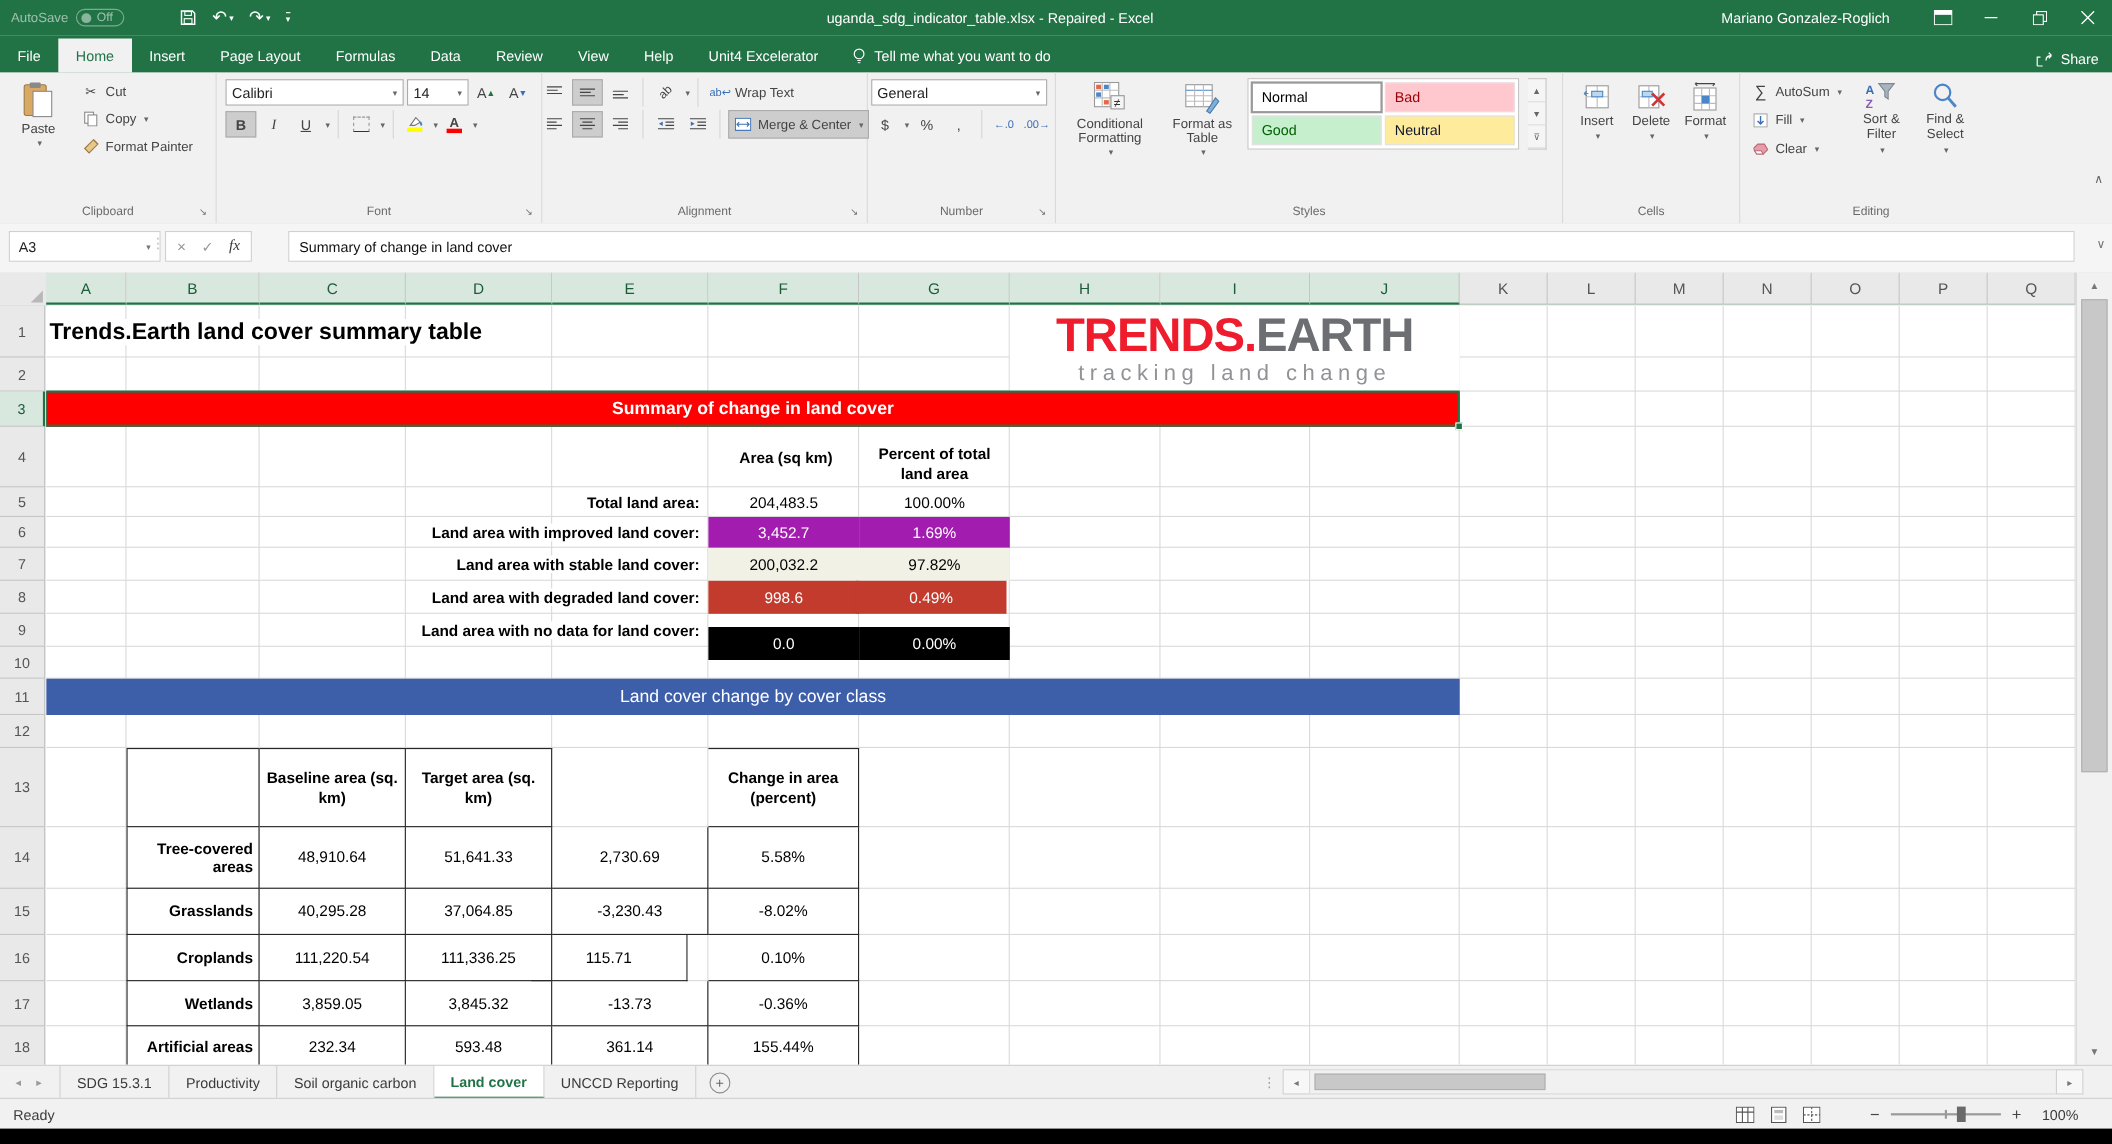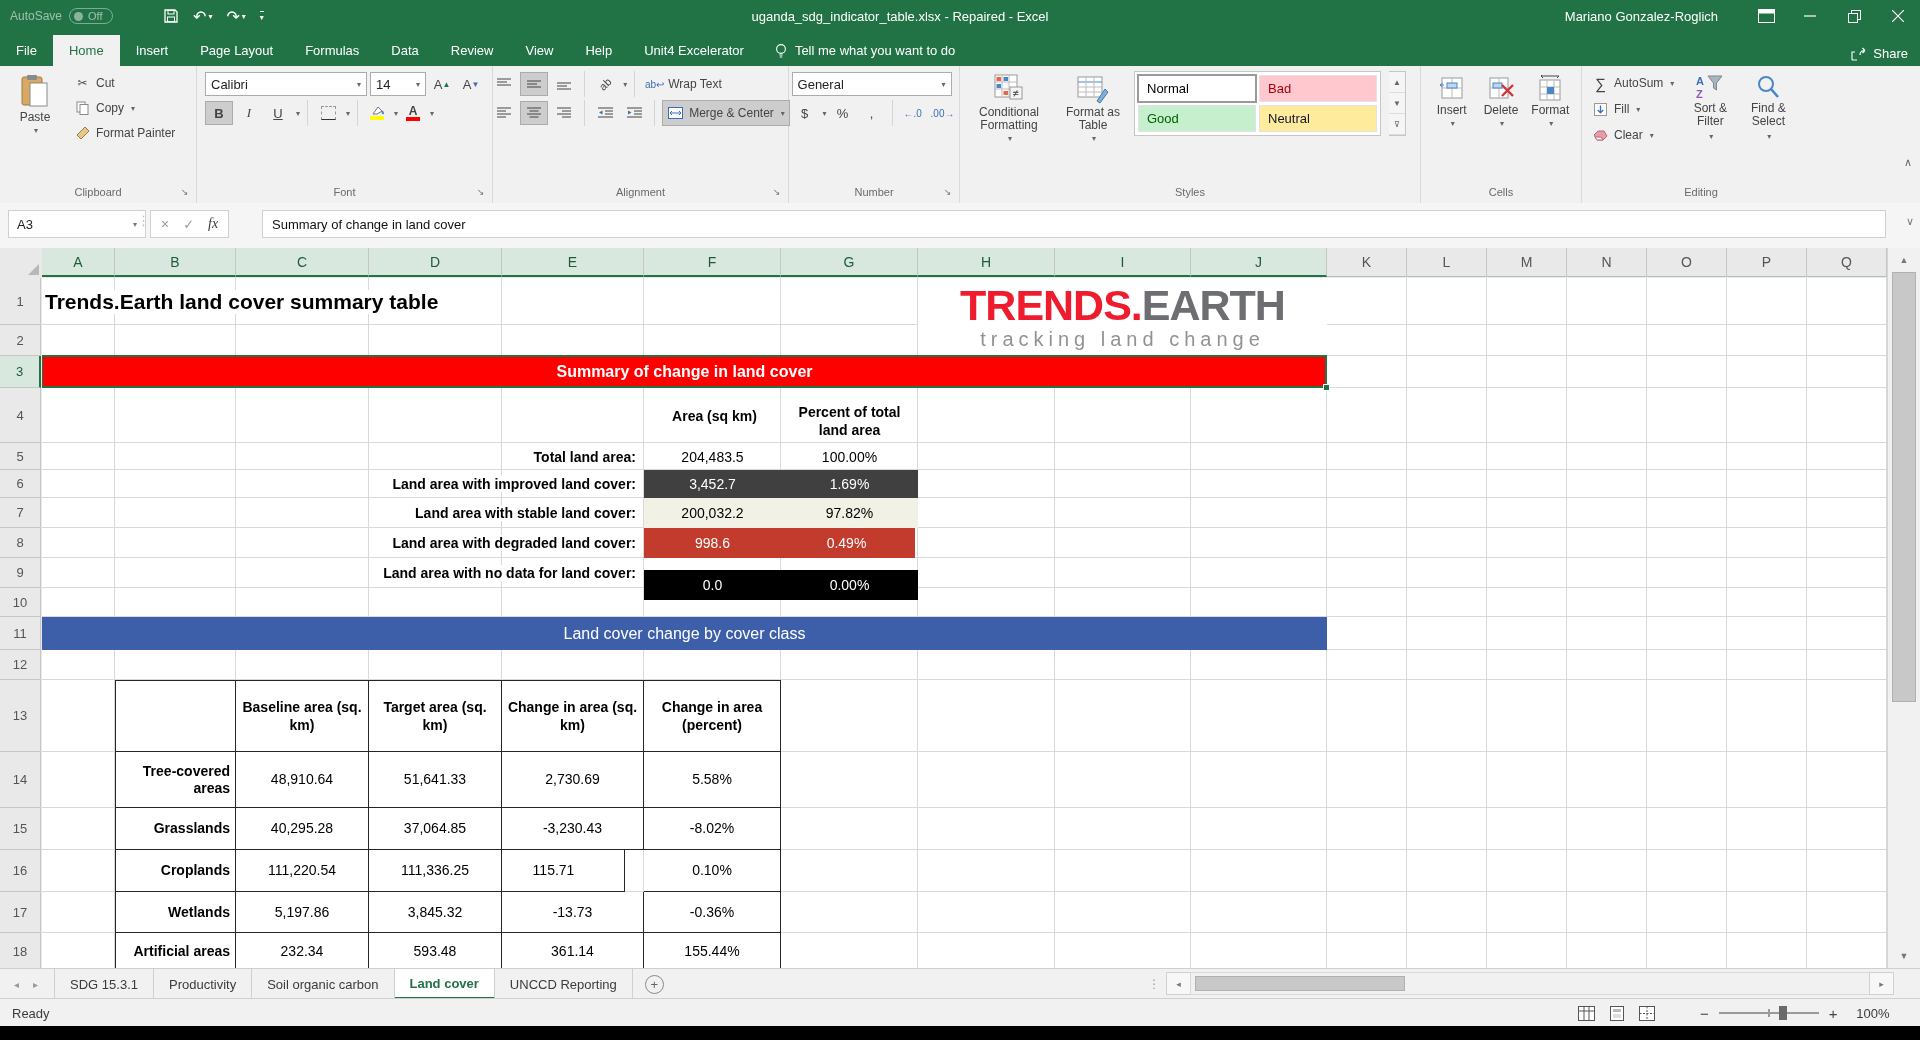--- a/index.html
+++ b/index.html
@@ -94,21 +94,21 @@
   .rowhdr{position:absolute;left:0;width:41px;display:flex;align-items:center;justify-content:center;
           font-size:13px;color:#555;border-bottom:1px solid #c6c6c6;border-right:1px solid #c6c6c6;box-sizing:border-box;}
   .rowhdr.sel{background:#d9e8de;color:#1c5c39;border-right:2px solid #217346;}
   .sheetbody{position:absolute;left:42px;top:278px;width:1845px;height:690px;background:#fff;overflow:hidden;}
   .gl{position:absolute;background:#d9d9d9;}
   .cell{position:absolute;display:flex;align-items:center;font-size:14px;color:#000;box-sizing:border-box;}
   .c-center{justify-content:center;text-align:center;}
   .c-right{justify-content:flex-end;text-align:right;}
   .c-bold{font-weight:bold;}
   .wbg{background:#fff;padding:0 3px;}
-  .fill-improved{background:#404040;color:#fff;}
+  .fill-improved{background:#a21caf;color:#fff;}
   .fill-stable{background:#F1F1E6;color:#000;}
   .fill-degraded{background:#C23B2D;color:#fff;}
   .fill-nodata{background:#000;color:#fff;margin-top:12px;}
   .banner-red{background:#FE0000;color:#fff;font-weight:bold;font-size:16px;}
   .banner-blue{background:#3D5EA9;color:#fff;font-size:16px;}
   .seloutline{position:absolute;border:2px solid #217346;box-sizing:border-box;pointer-events:none;}
   .selhandle{position:absolute;width:7px;height:7px;background:#217346;border:1px solid #fff;box-sizing:border-box;}
   .logo{position:absolute;background:#fff;display:flex;flex-direction:column;align-items:center;justify-content:center;}
   .logoline{font-weight:bold;font-size:43px;line-height:42px;letter-spacing:-1px;white-space:nowrap;}
   .logo-red{color:#EE1C2C;}
@@ -748,39 +748,38 @@
         <div class="cell c-center fill-degraded" style="left: 736px; top: 250px; width: 137px; height: 30px;">0.49%</div>
         <div class="cell c-right c-bold" style="left: 73px; top: 280px; width: 529px; height: 30px; padding-right: 5px;">
           <span class="wbg">Land area with no data for land cover:</span>
         </div>
         <div class="cell c-center fill-nodata" style="left: 602px; top: 280px; width: 137px; height: 30px;">0.0</div>
         <div class="cell c-center fill-nodata" style="left: 739px; top: 280px; width: 137px; height: 30px;">0.00%</div>
         <div class="cell banner-blue c-center" style="left: 0px; top: 339px; width: 1285px; height: 33px;">Land cover change by cover class</div>
         <div class="cell tcell" style="left: 73px; top: 402px; width: 121px; height: 72px; border-width: 1px;"></div>
         <div class="cell tcell c-center c-bold" style="left: 194px; top: 402px; width: 133px; height: 72px; border-width: 1px 1px 1px 0px; line-height: 18px;">Baseline area (sq. km)</div>
         <div class="cell tcell c-center c-bold" style="left: 327px; top: 402px; width: 133px; height: 72px; border-width: 1px 1px 1px 0px; line-height: 18px;">Target area (sq. km)</div>
-        <div class="cell tcell c-center c-bold" style="left: 460px; top: 402px; width: 142px; height: 72px; border-width: 1px 1px 1px 0px; line-height: 18px;">Change in area (sq. km)</div>
         <div class="cell tcell c-center c-bold" style="left: 602px; top: 402px; width: 137px; height: 72px; border-width: 1px 1px 1px 0px; line-height: 18px;">Change in area (percent)</div>
         <div class="cell tcell c-right c-bold" style="left: 73px; top: 474px; width: 121px; height: 56px; border-width: 0px 1px 1px; line-height: 17px; flex-wrap: wrap; align-content: center;">Tree-covered areas</div>
         <div class="cell tcell c-center" style="left: 194px; top: 474px; width: 133px; height: 56px; border-width: 0px 1px 1px 0px;">48,910.64</div>
         <div class="cell tcell c-center" style="left: 327px; top: 474px; width: 133px; height: 56px; border-width: 0px 1px 1px 0px;">51,641.33</div>
         <div class="cell tcell c-center" style="left: 460px; top: 474px; width: 142px; height: 56px; border-width: 0px 1px 1px 0px;">2,730.69</div>
         <div class="cell tcell c-center" style="left: 602px; top: 474px; width: 137px; height: 56px; border-width: 0px 1px 1px 0px;">5.58%</div>
         <div class="cell tcell c-right c-bold" style="left: 73px; top: 530px; width: 121px; height: 42px; border-width: 0px 1px 1px; line-height: 17px; flex-wrap: wrap; align-content: center;">Grasslands</div>
         <div class="cell tcell c-center" style="left: 194px; top: 530px; width: 133px; height: 42px; border-width: 0px 1px 1px 0px;">40,295.28</div>
         <div class="cell tcell c-center" style="left: 327px; top: 530px; width: 133px; height: 42px; border-width: 0px 1px 1px 0px;">37,064.85</div>
         <div class="cell tcell c-center" style="left: 460px; top: 530px; width: 142px; height: 42px; border-width: 0px 1px 1px 0px;">-3,230.43</div>
         <div class="cell tcell c-center" style="left: 602px; top: 530px; width: 137px; height: 42px; border-width: 0px 1px 1px 0px;">-8.02%</div>
         <div class="cell tcell c-right c-bold" style="left: 73px; top: 572px; width: 121px; height: 42px; border-width: 0px 1px 1px; line-height: 17px; flex-wrap: wrap; align-content: center;">Croplands</div>
         <div class="cell tcell c-center" style="left: 194px; top: 572px; width: 133px; height: 42px; border-width: 0px 1px 1px 0px;">111,220.54</div>
         <div class="cell tcell c-center" style="left: 327px; top: 572px; width: 133px; height: 42px; border-width: 0px 1px 1px 0px;">111,336.25</div>
         <div class="cell tcell c-center" style="left: 441px; top: 572px; width: 142px; height: 42px; border-width: 0px 1px 1px 0px;">115.71</div>
         <div class="cell tcell c-center" style="left: 602px; top: 572px; width: 137px; height: 42px; border-width: 0px 1px 1px 0px;">0.10%</div>
         <div class="cell tcell c-right c-bold" style="left: 73px; top: 614px; width: 121px; height: 41px; border-width: 0px 1px 1px; line-height: 17px; flex-wrap: wrap; align-content: center;">Wetlands</div>
-        <div class="cell tcell c-center" style="left: 194px; top: 614px; width: 133px; height: 41px; border-width: 0px 1px 1px 0px;">5,197.86</div>
+        <div class="cell tcell c-center" style="left: 194px; top: 614px; width: 133px; height: 41px; border-width: 0px 1px 1px 0px;">3,859.05</div>
         <div class="cell tcell c-center" style="left: 327px; top: 614px; width: 133px; height: 41px; border-width: 0px 1px 1px 0px;">3,845.32</div>
         <div class="cell tcell c-center" style="left: 460px; top: 614px; width: 142px; height: 41px; border-width: 0px 1px 1px 0px;">-13.73</div>
         <div class="cell tcell c-center" style="left: 602px; top: 614px; width: 137px; height: 41px; border-width: 0px 1px 1px 0px;">-0.36%</div>
         <div class="cell tcell c-right c-bold" style="left: 73px; top: 655px; width: 121px; height: 37px; border-width: 0px 1px 1px; line-height: 17px; flex-wrap: wrap; align-content: center;">Artificial areas</div>
         <div class="cell tcell c-center" style="left: 194px; top: 655px; width: 133px; height: 37px; border-width: 0px 1px 1px 0px;">232.34</div>
         <div class="cell tcell c-center" style="left: 327px; top: 655px; width: 133px; height: 37px; border-width: 0px 1px 1px 0px;">593.48</div>
         <div class="cell tcell c-center" style="left: 460px; top: 655px; width: 142px; height: 37px; border-width: 0px 1px 1px 0px;">361.14</div>
         <div class="cell tcell c-center" style="left: 602px; top: 655px; width: 137px; height: 37px; border-width: 0px 1px 1px 0px;">155.44%</div>
       </div>
       <div style="position: absolute; inset: 0px; pointer-events: none;">

